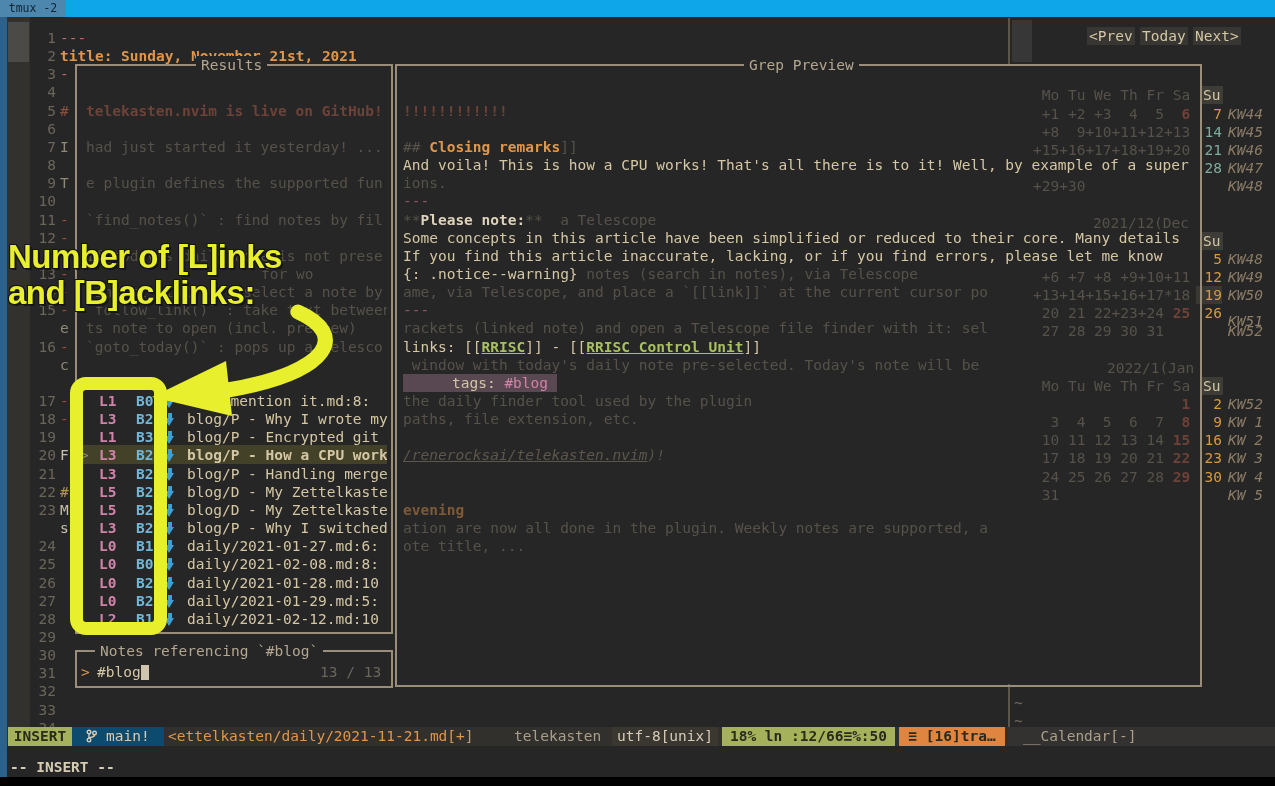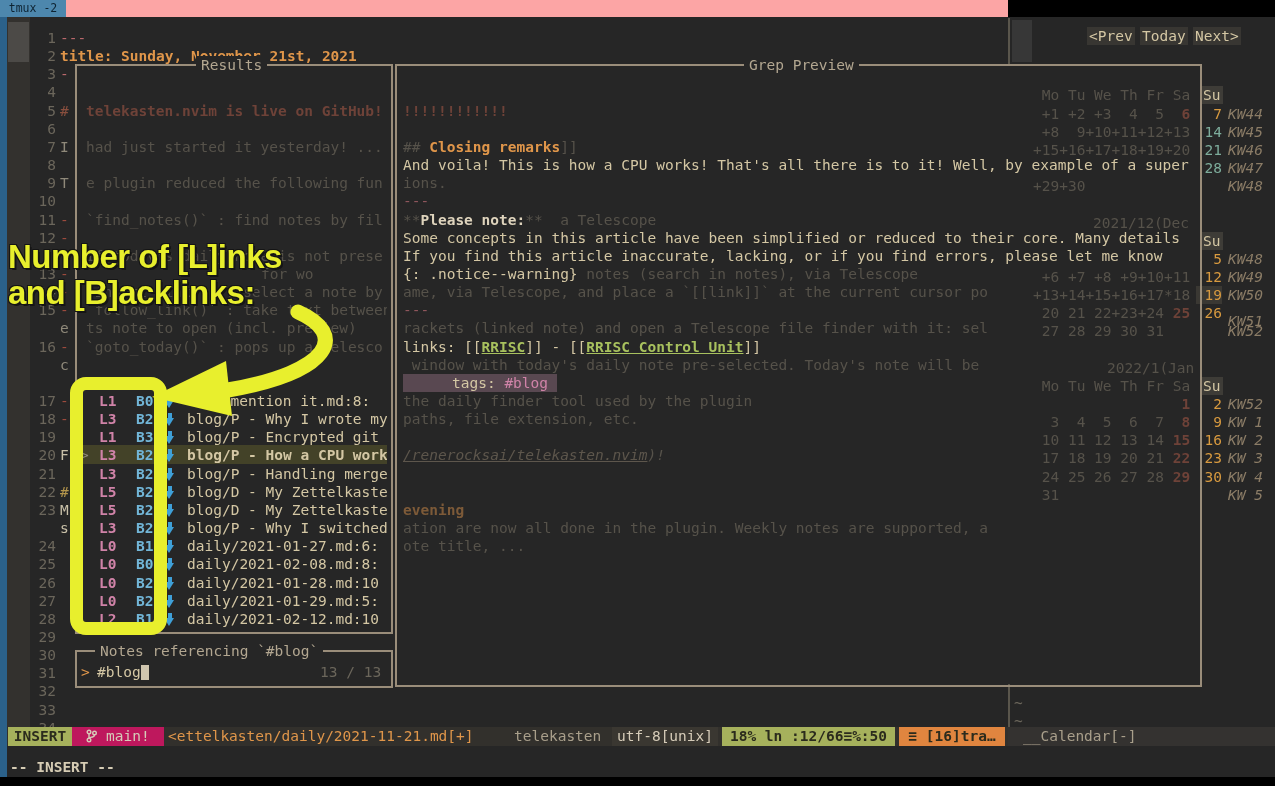--- a/index.html
+++ b/index.html
@@ -1,20 +1,20 @@
 <!DOCTYPE html>
 <html><head>
 <meta charset="utf-8">
 <style>
   html,body{margin:0;padding:0}
   body{width:1275px;height:786px;position:relative;background:#000;overflow:hidden;
        font-family:"DejaVu Sans Mono",monospace;font-size:14.5px;line-height:18px;}
   .abs{position:absolute;white-space:pre}
   
-  #tmux-bar{position:absolute;left:0;top:0;width:1008px;height:17px;background:#fca5a5}
+  #tmux-bar{position:absolute;left:0;top:0;width:1275px;height:17px;background:#0ea5e9}
   #tmux-tab{position:absolute;left:0;top:0;width:66px;height:17px;background:#4d87ad;color:#0e2433;
             font-size:11.5px;line-height:17px;text-align:center}
   #left-border{position:absolute;left:0;top:17px;width:7px;height:760px;background:#2b618a}
   #term{position:absolute;left:7px;top:17px;width:1268px;height:760px;background:#262626}
   
   #sbar{position:absolute;left:7px;top:17px;width:23px;height:710px;background:#33312e}
   #sthumb{position:absolute;left:8px;top:22px;width:21px;height:40px;background:#4c4a47}
   
   .panel{position:absolute;border:2px solid #9a8d7a;background:transparent;z-index:10}
   .ptitle{position:absolute;background:#262626;color:#b3a791;padding:0 5px;z-index:11}
@@ -79,21 +79,21 @@
 <div class="panel" style="left:75px;top:650px;width:314px;height:34px"></div>
 <span class="ptitle" style="left:95px;top:642px">Notes referencing `#blog`</span>
 <span class="abs orangetxt" style="left:81px;top:663px;z-index:12">&gt;</span>
 <span class="abs bright" style="left:97px;top:663px;z-index:12">#blog</span>
 <span class="abs" style="left:141px;top:665px;width:8px;height:15px;background:#cfc5ae;z-index:12"></span>
 <span class="abs gut" style="left:320px;top:663px;z-index:12">13 / 13</span>
 
 <div id="results-clip" class="clip" style="left:77px;top:66px;width:310px;height:562px">
     <span class="abs dimred" style="left: 9px; top: 36px;">telekasten.nvim is live on GitHub!</span>
     <span class="abs dim" style="left: 9px; top: 72px;">had just started it yesterday! ...</span>
-    <span class="abs dim" style="left: 9px; top: 108px;">e plugin reduced the following fun</span>
+    <span class="abs dim" style="left: 9px; top: 108px;">e plugin defines the supported fun</span>
     <span class="abs dim" style="left: 9px; top: 145px;">`find_notes()` : find notes by fil</span>
     <span class="abs dim" style="left: 9px; top: 181px;">If today's daily note is not prese</span>
     <span class="abs dim" style="left: 184px; top: 199px;">for wo</span>
     <span class="abs dim" style="left: 9px; top: 217px;">`insert_link()` : select a note by</span>
     <span class="abs dim" style="left: 9px; top: 235px;">`follow_link()` : take text between</span>
     <span class="abs dim" style="left: 9px; top: 253px;">ts note to open (incl. preview)</span>
     <span class="abs dim" style="left: 9px; top: 272px;">`goto_today()` : pops up a Telesco</span>
     <span class="abs" style="left: 0px; top: 326px; width: 310px; height: 19px; z-index: 12;"><span class="abs lnum" style="left: 22px; top: 0px;">L1</span><span class="abs bnum" style="left: 59px; top: 0px;">B0</span><span class="dl" style="left: 87px; top: 3px;"></span><span class="abs bright" style="left: 136px; top: 0px;">i mention it.md:8:</span></span>
     <span class="abs" style="left: 0px; top: 344px; width: 310px; height: 19px; z-index: 12;"><span class="abs lnum" style="left: 22px; top: 0px;">L3</span><span class="abs bnum" style="left: 59px; top: 0px;">B2</span><span class="dl" style="left: 87px; top: 3px;"></span><span class="abs bright" style="left: 110px; top: 0px;">blog/P - Why I wrote my</span></span>
     <span class="abs" style="left: 0px; top: 362px; width: 310px; height: 19px; z-index: 12;"><span class="abs lnum" style="left: 22px; top: 0px;">L1</span><span class="abs bnum" style="left: 59px; top: 0px;">B3</span><span class="dl" style="left: 87px; top: 3px;"></span><span class="abs bright" style="left: 110px; top: 0px;">blog/P - Encrypted git r</span></span>
@@ -133,21 +133,21 @@
     <span class="abs" style="left: 6px; top: 453px;"><span class="dim" style="white-space: pre;">ation are now all done in the plugin. Weekly notes are supported, a</span></span>
     <span class="abs" style="left: 6px; top: 471px;"><span class="dim" style="white-space: pre;">ote title, ...</span></span>
   </div>
 
 <span class="abs navchip" style="left:1087px;top:27px">&lt;Prev</span>
 <span class="abs navchip" style="left:1140px;top:27px">Today</span>
 <span class="abs navchip" style="left:1193px;top:27px">Next&gt;</span>
 
 <div id="statusline">
     <div class="seg" style="left: 1px; width: 64px; background: rgb(166, 177, 92); color: rgb(43, 43, 29);">INSERT</div>
-    <div class="seg" style="left: 65px; width: 92px; background: #be185d; color: rgb(213, 203, 184); font-weight: normal;"><svg width="11" height="14" viewBox="0 0 11 14" style="vertical-align:-2px">
+    <div class="seg" style="left: 65px; width: 92px; background: #0c4a6e; color: rgb(213, 203, 184); font-weight: normal;"><svg width="11" height="14" viewBox="0 0 11 14" style="vertical-align:-2px">
         <circle cx="3" cy="3" r="1.8" fill="none" stroke="#d5cbb8" stroke-width="1.4"></circle>
         <circle cx="3" cy="11" r="1.8" fill="none" stroke="#d5cbb8" stroke-width="1.4"></circle>
         <circle cx="8.5" cy="4" r="1.8" fill="none" stroke="#d5cbb8" stroke-width="1.4"></circle>
         <path d="M3 5v4 M8.5 6c0 3-5.5 2-5.5 3" fill="none" stroke="#d5cbb8" stroke-width="1.4"></path>
       </svg><span> main!</span></div>
     <div class="seg" style="left: 161px; color: rgb(224, 150, 74); font-weight: normal;">&lt;ettelkasten/daily/2021-11-21.md[+]</div>
     <div class="seg" style="left: 507px; color: rgb(169, 159, 139); font-weight: normal;">telekasten</div>
     <div class="seg" style="left: 605px; width: 106px; background: rgb(58, 55, 49); color: rgb(213, 203, 184); font-weight: normal;">utf-8[unix]</div>
     <div class="seg" style="left: 715px; width: 173px; background: rgb(166, 177, 92); color: rgb(43, 43, 29);">18% ln :12/66≡%:50</div>
     <div class="seg" style="left: 892px; width: 106px; background: rgb(224, 133, 63); color: rgb(43, 43, 29);">≡ [16]tra…</div>

